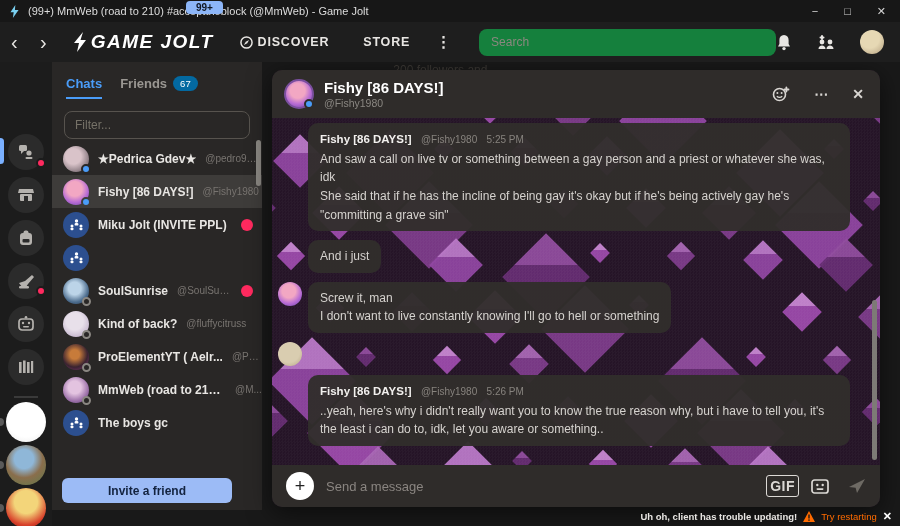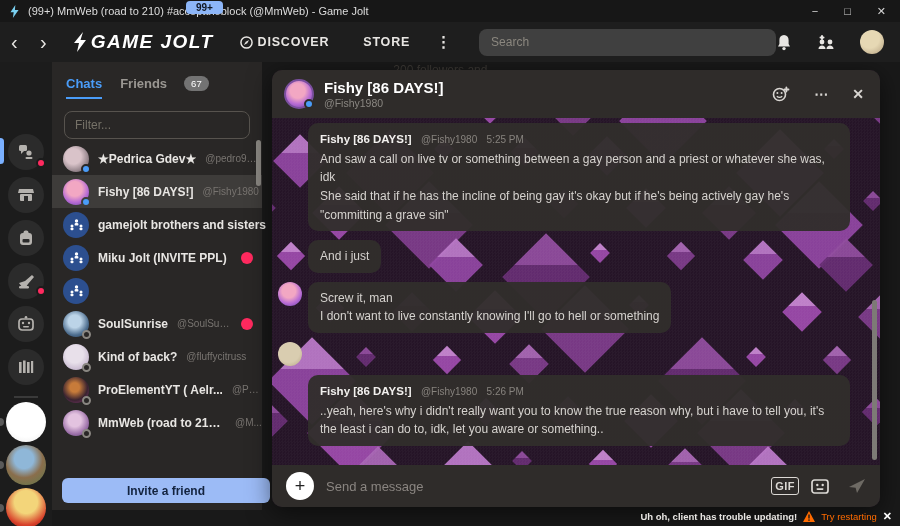--- a/index.html
+++ b/index.html
@@ -20,21 +20,21 @@
   .logo { display:flex; align-items:center; margin-left:14px; color:#fff; font-style:italic;
     font-weight:900; font-size:19px; letter-spacing:1.5px; white-space:nowrap; }
   .logo svg { margin-right:3px; }
   .badge99 { position:absolute; left:186px; top:1px; background:#8db6f8; color:#101724;
     font-size:10px; font-weight:bold; padding:1px 10px; border-radius:4px; z-index:60; }
   .navlink { color:#e8e6e3; font-weight:bold; font-size:12.5px; letter-spacing:.8px;
     display:flex; align-items:center; gap:5px; }
   .nav-discover { margin-left:26px; }
   .nav-store { margin-left:34px; }
   .kebab { color:#e8e6e3; font-size:15px; font-weight:bold; margin-left:26px; }
-  .searchbox { margin-left:28px; width:346px; height:27px; background:#404040; border-radius:8px;
+  .searchbox { margin-left:28px; width:346px; height:27px; background:#15803d; border-radius:8px;
     display:flex; align-items:center; padding:0 12px; }
   .searchbox input { background:transparent; border:none; outline:none; color:#cfccc7;
     font-size:12px; width:100%; font-family:"Liberation Sans",sans-serif; }
   .searchbox input::placeholder { color:#8b877f; }
   .nav-right { margin-left:auto; display:flex; align-items:center; gap:24px; padding-right:16px; }
   .topbar-avatar { width:24px; height:24px; border-radius:50%;
     background:radial-gradient(circle at 40% 35%, #e6d8b4 0 45%, #c9b896 75%, #a79572 100%); }
 
   
   .rail { position:absolute; left:0; top:62px; width:52px; height:464px; background:#1c1c1c; z-index:30; }
@@ -46,43 +46,43 @@
     border:2px solid #1c1c1c; }
   .rail-divider { position:absolute; left:14px; top:334px; width:24px; height:2px; background:#3a3a3a; }
   .rail-avatar { position:absolute; left:6px; width:40px; height:40px; border-radius:50%; overflow:hidden; }
   .rail-notch { position:absolute; left:-4px; width:8px; height:8px; border-radius:50%; background:#5a5a5a; }
 
   
   .panel { position:absolute; left:52px; top:62px; width:210px; height:448px; background:#292726; z-index:20; }
   .tabs { display:flex; align-items:flex-start; padding:14px 0 0 14px; gap:18px; }
   .tab-chats { color:#4a9cf8; font-weight:bold; font-size:13px; padding-bottom:6px;
     border-bottom:2px solid #4a9cf8; }
-  .tab-friends { color:#9a9792; font-weight:bold; font-size:13px; display:flex; align-items:center; gap:17px; }
-  .count-badge { background:#737373; color:#fff; font-size:9.5px; font-weight:normal;
+  .tab-friends { color:#9a9792; font-weight:bold; font-size:13px; display:flex; align-items:center; gap:6px; }
+  .count-badge { background:#0369a1; color:#fff; font-size:9.5px; font-weight:normal;
     padding:2px 7px; border-radius:9px; }
   .filter { margin:12px 12px 8px 12px; height:28px; border:1px solid #57534e; border-radius:8px;
     display:flex; align-items:center; padding:0 10px; }
   .filter input { background:transparent; border:none; outline:none; width:100%;
     color:#cfccc7; font-size:12px; font-family:"Liberation Sans",sans-serif; }
   .filter input::placeholder { color:#767268; }
   .chat-list { position:absolute; left:0; top:80px; width:210px; }
   .chat-row { height:33px; display:flex; align-items:center; padding-left:11px; gap:9px; }
   .chat-row.selected { background:#3e3c3a; }
   .c-av { position:relative; width:26px; height:26px; border-radius:50%; flex:none; }
   .c-av .presence { position:absolute; right:-2px; bottom:-2px; width:10px; height:10px;
     border-radius:50%; border:2px solid #292726; }
   .presence.on { background:#4a9cf8; }
   .presence.off { background:#292726; border:2px solid #8a8782; width:9px; height:9px; }
   .c-name { color:#e8e6e3; font-size:12px; font-weight:bold; white-space:nowrap; overflow:hidden;
     text-overflow:ellipsis; flex:none; max-width:128px; }
   .c-handle { color:#787470; font-size:10px; white-space:nowrap; overflow:hidden;
     text-overflow:ellipsis; flex:1; min-width:0; }
   .c-unread { width:12px; height:12px; border-radius:50%; background:#ff2a5f; flex:none; margin-right:9px; margin-left:auto; }
   .group-av { background:#2c4f8f; display:flex; align-items:center; justify-content:center; }
-  .invite-btn { position:absolute; left:10px; top:416px; width:208px; height:25px; background:#9cbbf6;
+  .invite-btn { position:absolute; left:10px; top:416px; width:170px; height:25px; background:#9cbbf6;
     border:none; border-radius:6px; color:#13233f; font-weight:bold; font-size:12px;
     font-family:"Liberation Sans",sans-serif; }
   .panel-scroll { position:absolute; left:204px; top:78px; width:5px; height:46px; background:#8a8782; border-radius:3px; }
 
   
   .bg-faint { position:absolute; left:380px; top:63px; color:#3b3834; font-size:12px; z-index:1; white-space:nowrap; }
 
   
   .chatwin { position:absolute; left:272px; top:70px; width:608px; height:437px; border-radius:10px;
     overflow:hidden; z-index:25; box-shadow:0 6px 24px rgba(0,0,0,.55); background:#251427; }
@@ -119,21 +119,21 @@
   .cw-scroll { position:absolute; right:3px; top:182px; width:5px; height:160px; background:#7d7a76;
     border-radius:3px; z-index:6; }
 
   .cw-input { position:absolute; left:0; bottom:0; width:100%; height:42px; background:#2f2c2a;
     display:flex; align-items:center; padding:0 14px; z-index:5; }
   .plus-btn { width:28px; height:28px; border-radius:50%; background:#fff; border:none; color:#222;
     font-size:18px; line-height:26px; text-align:center; flex:none; font-family:"Liberation Sans",sans-serif; }
   .msg-input { background:transparent; border:none; outline:none; color:#cfccc7; font-size:13px;
     margin-left:12px; flex:1; font-family:"Liberation Sans",sans-serif; }
   .msg-input::placeholder { color:#8a8581; }
-  .gif-chip { border:1.5px solid #dcd9d5; border-radius:3px; color:#dcd9d5; font-size:11px;
+  .gif-chip { border:1.5px solid #dcd9d5; border-radius:3px; color:#dcd9d5; font-size:14px;
     font-weight:bold; padding:2px 3px; letter-spacing:.5px; margin-right:12px; }
   .send-plane { margin-left:18px; }
 
   
   .statusbar { position:absolute; right:8px; bottom:3px; display:flex; align-items:center; gap:6px; z-index:60; }
   .status-msg { color:#e8e6e3; font-size:9.5px; font-weight:bold; }
   .status-action { color:#ff6b00; font-size:9.5px; font-weight:normal; }
   .status-close { color:#fff; font-size:11px; font-weight:bold; }
 </style>
 </head>
@@ -292,76 +292,76 @@
       <div class="c-av group-av">
         <svg width="15" height="13" viewBox="0 0 15 13">
             <circle cx="7.5" cy="3" r="1.7" fill="#fff"></circle>
             <rect x="5.6" y="5" width="3.8" height="2.6" rx="1.2" fill="#fff"></rect>
             <circle cx="3" cy="8" r="1.5" fill="#fff"></circle>
             <rect x="1.4" y="9.8" width="3.2" height="2.4" rx="1.1" fill="#fff"></rect>
             <circle cx="12" cy="8" r="1.5" fill="#fff"></circle>
             <rect x="10.4" y="9.8" width="3.2" height="2.4" rx="1.1" fill="#fff"></rect>
           </svg>
         </div>
-      <span class="c-name" style="max-width:175px">gamejolt brothers and sisters</span>
+      <span class="c-name" style="max-width:150px">Miku Jolt (INVITE PPL)</span>
+      <span class="c-unread"></span>
     </div>
     <div class="chat-row">
       <div class="c-av group-av">
         <svg width="15" height="13" viewBox="0 0 15 13">
             <circle cx="7.5" cy="3" r="1.7" fill="#fff"></circle>
             <rect x="5.6" y="5" width="3.8" height="2.6" rx="1.2" fill="#fff"></rect>
             <circle cx="3" cy="8" r="1.5" fill="#fff"></circle>
             <rect x="1.4" y="9.8" width="3.2" height="2.4" rx="1.1" fill="#fff"></rect>
             <circle cx="12" cy="8" r="1.5" fill="#fff"></circle>
             <rect x="10.4" y="9.8" width="3.2" height="2.4" rx="1.1" fill="#fff"></rect>
           </svg>
         </div>
-      <span class="c-name" style="max-width:150px">Miku Jolt (INVITE PPL)</span>
+    </div>
+    <div class="chat-row">
+      <div class="c-av" style="background:radial-gradient(circle at 45% 40%, #bcd4e8 0 30%, #4b6b8c 65%, #273a52 100%)">
+        <span class="presence off"></span>
+        </div>
+      <span class="c-name">SoulSunrise</span>
+      <span class="c-handle">@SoulSunrise</span>
       <span class="c-unread"></span>
+    </div>
+    <div class="chat-row">
+      <div class="c-av" style="background:radial-gradient(circle at 45% 40%, #e8e0ea 0 40%, #c7b8cf 75%, #9d8aa6 100%)">
+        <span class="presence off"></span>
+        </div>
+      <span class="c-name">Kind of back?</span>
+      <span class="c-handle">@fluffycitruss</span>
+    </div>
+    <div class="chat-row">
+      <div class="c-av" style="background:radial-gradient(circle at 45% 40%, #c77b3a 0 22%, #3a2330 60%, #8a3a7a 100%)">
+        <span class="presence off"></span>
+        </div>
+      <span class="c-name">ProElementYT ( Aelr...</span>
+      <span class="c-handle">@ProEl...</span>
+    </div>
+    <div class="chat-row">
+      <div class="c-av" style="background:radial-gradient(circle at 45% 40%, #e3c3e0 0 30%, #9b6fa8 65%, #54406b 100%)">
+        <span class="presence off"></span>
+        </div>
+      <span class="c-name">MmWeb (road to 210) ...</span>
+      <span class="c-handle">@M...</span>
     </div>
     <div class="chat-row">
       <div class="c-av group-av">
         <svg width="15" height="13" viewBox="0 0 15 13">
             <circle cx="7.5" cy="3" r="1.7" fill="#fff"></circle>
             <rect x="5.6" y="5" width="3.8" height="2.6" rx="1.2" fill="#fff"></rect>
             <circle cx="3" cy="8" r="1.5" fill="#fff"></circle>
             <rect x="1.4" y="9.8" width="3.2" height="2.4" rx="1.1" fill="#fff"></rect>
             <circle cx="12" cy="8" r="1.5" fill="#fff"></circle>
             <rect x="10.4" y="9.8" width="3.2" height="2.4" rx="1.1" fill="#fff"></rect>
           </svg>
         </div>
-    </div>
-    <div class="chat-row">
-      <div class="c-av" style="background:radial-gradient(circle at 45% 40%, #bcd4e8 0 30%, #4b6b8c 65%, #273a52 100%)">
-        <span class="presence off"></span>
-        </div>
-      <span class="c-name">SoulSunrise</span>
-      <span class="c-handle">@SoulSunrise</span>
-      <span class="c-unread"></span>
-    </div>
-    <div class="chat-row">
-      <div class="c-av" style="background:radial-gradient(circle at 45% 40%, #e8e0ea 0 40%, #c7b8cf 75%, #9d8aa6 100%)">
-        <span class="presence off"></span>
-        </div>
-      <span class="c-name">Kind of back?</span>
-      <span class="c-handle">@fluffycitruss</span>
-    </div>
-    <div class="chat-row">
-      <div class="c-av" style="background:radial-gradient(circle at 45% 40%, #c77b3a 0 22%, #3a2330 60%, #8a3a7a 100%)">
-        <span class="presence off"></span>
-        </div>
-      <span class="c-name">ProElementYT ( Aelr...</span>
-      <span class="c-handle">@ProEl...</span>
-    </div>
-    <div class="chat-row">
-      <div class="c-av" style="background:radial-gradient(circle at 45% 40%, #e3c3e0 0 30%, #9b6fa8 65%, #54406b 100%)">
-        <span class="presence off"></span>
-        </div>
-      <span class="c-name">MmWeb (road to 210) ...</span>
-      <span class="c-handle">@M...</span>
+      <span class="c-name" style="max-width:175px">The boys gc</span>
     </div>
   </div>
 
   <button class="invite-btn">Invite a friend</button>
   <div class="panel-scroll"></div>
 </div>
 
 <div class="bg-faint">... 200 followers and ...</div>
 
 <div class="chatwin">

